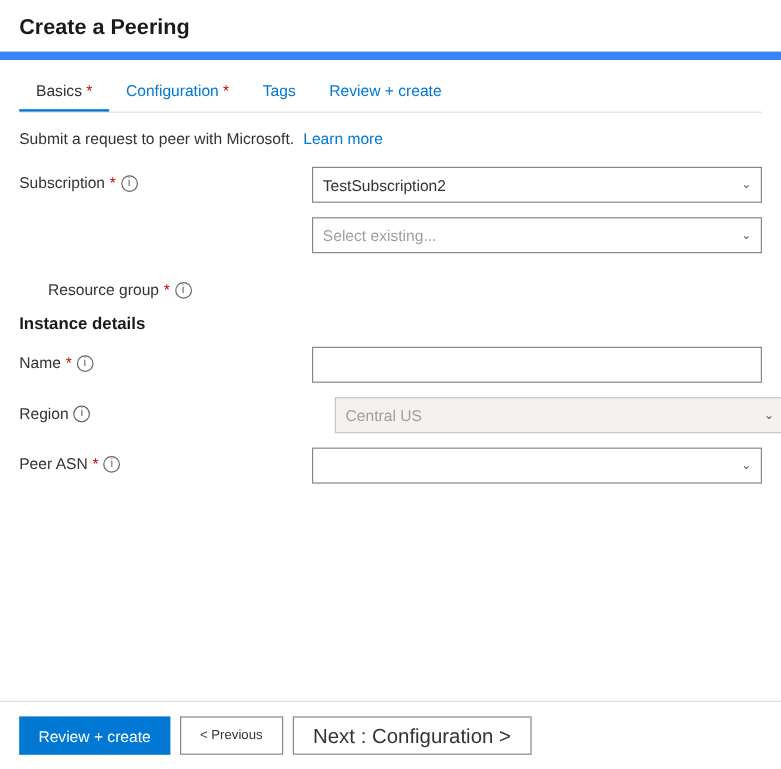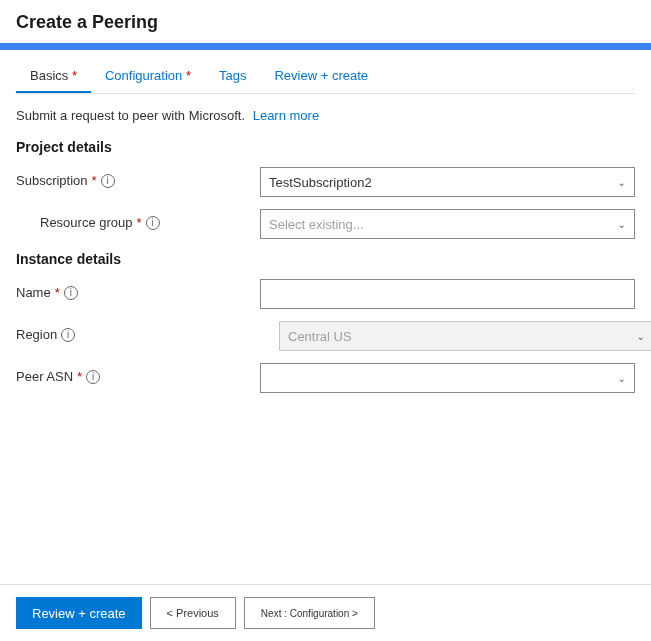--- a/index.html
+++ b/index.html
@@ -98,20 +98,21 @@
       font-size: 13px;
       color: #333;
       padding-top: 6px;
       display: flex;
       align-items: center;
       gap: 4px;
     }
 
     .form-label.indented {
       padding-left: 24px;
+      margin-top: 47px;
     }
 
     .form-label .required-star {
       color: #c00;
     }
 
     .info-icon {
       display: inline-flex;
       align-items: center;
       justify-content: center;
@@ -216,21 +217,21 @@
       cursor: pointer;
       height: 32px;
       font-family: inherit;
     }
 
     .btn-next {
       background: #fff;
       color: #333;
       border: 1px solid #8a8886;
       padding: 6px 16px;
-      font-size: 10px;
+      font-size: 17px;
       cursor: pointer;
       height: 32px;
       font-family: inherit;
     }
 
     .instance-section {
       margin-top: 8px;
     }
   </style>
 </head>
@@ -255,21 +256,20 @@
     <a class="tab">
       <span>Review + create</span>
     </a>
   </div>
 
   <div class="info-row">
     <span>Submit a request to peer with Microsoft.</span>
     <a href="#" style="color:#0078d4;text-decoration:none;margin-left:4px;">Learn more</a>
   </div>
 
-  <div class="section-header">Project details</div>
 
   <div class="form-row">
     <div class="form-label">
       <span>Subscription</span>
       <span class="required-star"> *</span>
       <span class="info-icon">i</span>
     </div>
     <div class="form-control-area">
       <div class="dropdown">
         <span>TestSubscription2</span>

